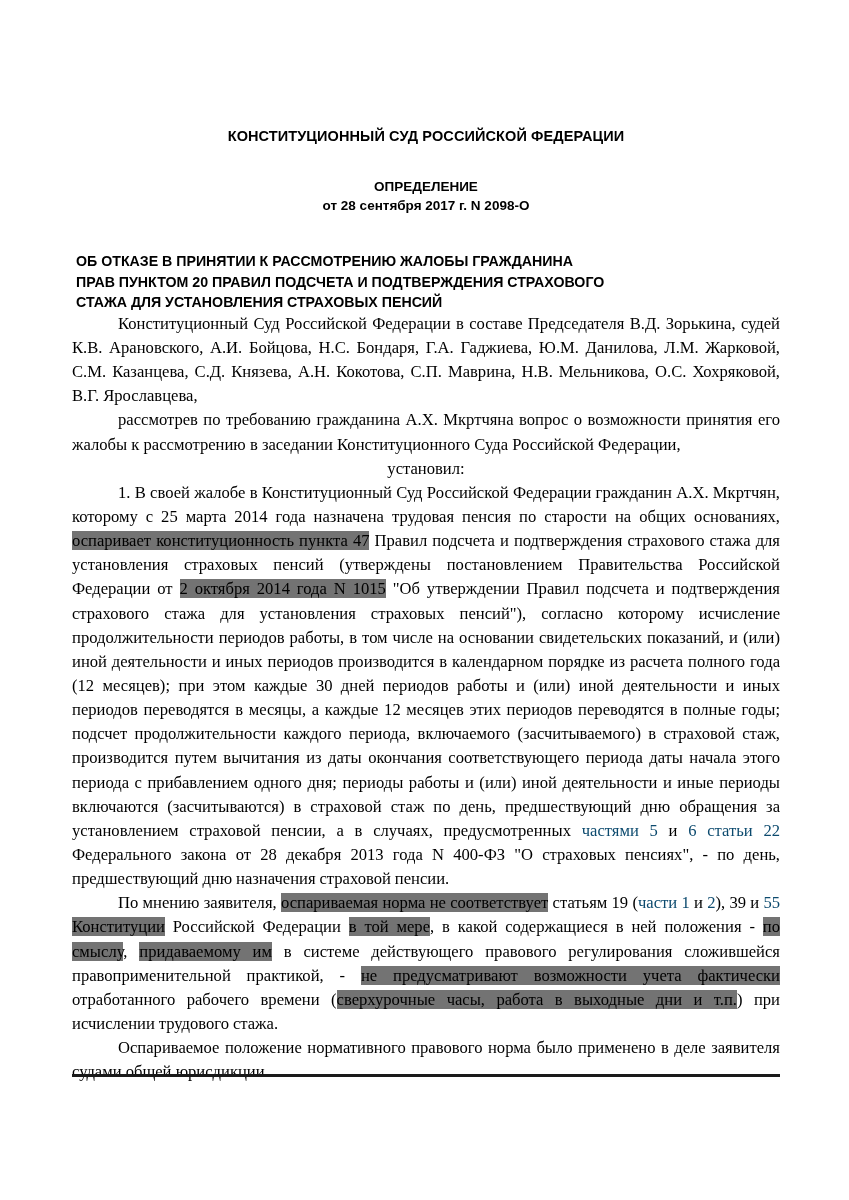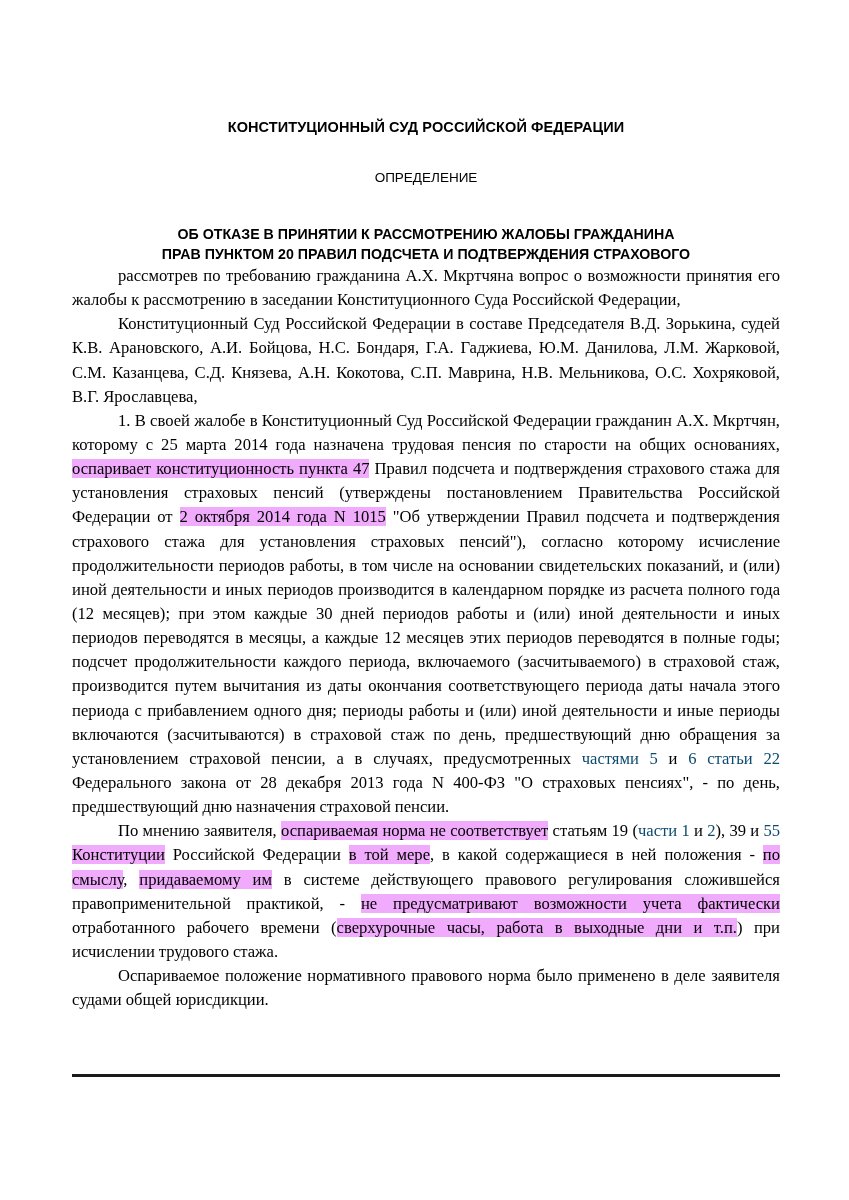--- a/index.html
+++ b/index.html
@@ -20,49 +20,48 @@
     height: 1200px;
     margin: 0 auto;
     background: #ffffff;
     overflow: hidden;
     box-sizing: border-box;
   }
 
   .content {
     position: absolute;
     left: 72px;
-    top: 118px;
+    top: 127px;
     width: 708px;
   }
 
   
   .hdr-main {
     font-family: "Liberation Sans", "DejaVu Sans", sans-serif;
     font-weight: bold;
     font-size: 14.5px;
     text-align: center;
     letter-spacing: 0.1px;
     line-height: 1.25;
     margin: 0;
   }
 
   .hdr-sub {
     font-family: "Liberation Sans", "DejaVu Sans", sans-serif;
-    font-weight: normal;
+    font-weight: bold;
     font-size: 13.5px;
     text-align: center;
     line-height: 1.38;
     margin: 33px 0 0 0;
   }
 
   .hdr-title {
     font-family: "Liberation Sans", "DejaVu Sans", sans-serif;
     font-weight: bold;
     font-size: 14.2px;
-    text-align: center;
     line-height: 1.42;
     margin: 36px 0 0 0;
     padding: 0 4px;
   }
 
   
   p.body {
     font-size: 16.6px;
     line-height: 1.455;
     text-align: justify;
@@ -78,21 +77,21 @@
 
   .centered {
     text-align: center;
     font-size: 16.6px;
     line-height: 1.455;
     margin: 0;
   }
 
   
   .hl {
-    background-color: #f0abfc;
+    background-color: #737373;
     box-decoration-break: clone;
     -webkit-box-decoration-break: clone;
   }
   .lnk {
     color: #0c4a6e;
     text-decoration: none;
     cursor: pointer;
   }
 
   .rule {
@@ -110,31 +109,34 @@
 </head>
 <body>
 
 <div class="page">
   <div class="content">
 
     <div class="hdr-main">КОНСТИТУЦИОННЫЙ СУД РОССИЙСКОЙ ФЕДЕРАЦИИ</div>
 
     <div class="hdr-sub">
       <div>ОПРЕДЕЛЕНИЕ</div>
+      <div>от 28 сентября 2017 г. N 2098-О</div>
     </div>
 
     <div class="hdr-title">
       <div>ОБ ОТКАЗЕ В ПРИНЯТИИ К РАССМОТРЕНИЮ ЖАЛОБЫ ГРАЖДАНИНА</div>
       <div>ПРАВ ПУНКТОМ 20 ПРАВИЛ ПОДСЧЕТА И ПОДТВЕРЖДЕНИЯ СТРАХОВОГО</div>
+      <div>СТАЖА ДЛЯ УСТАНОВЛЕНИЯ СТРАХОВЫХ ПЕНСИЙ</div>
     </div>
+
+    <p class="body para-gap-xl"><span class="indent"></span><span>Конституционный Суд Российской Федерации в составе Председателя В.Д. Зорькина, судей К.В. Арановского, А.И. Бойцова, Н.С. Бондаря, Г.А. Гаджиева, Ю.М. Данилова, Л.М. Жарковой, С.М. Казанцева, С.Д. Князева, А.Н. Кокотова, С.П. Маврина, Н.В. Мельникова, О.С. Хохряковой, В.Г. Ярославцева,</span></p>
 
     <p class="body para-gap-lg"><span class="indent"></span><span>рассмотрев по требованию гражданина А.Х. Мкртчяна вопрос о возможности принятия его жалобы к рассмотрению в заседании Конституционного Суда Российской Федерации,</span></p>
 
-    <p class="body para-gap-xl"><span class="indent"></span><span>Конституционный Суд Российской Федерации в составе Председателя В.Д. Зорькина, судей К.В. Арановского, А.И. Бойцова, Н.С. Бондаря, Г.А. Гаджиева, Ю.М. Данилова, Л.М. Жарковой, С.М. Казанцева, С.Д. Князева, А.Н. Кокотова, С.П. Маврина, Н.В. Мельникова, О.С. Хохряковой, В.Г. Ярославцева,</span></p>
-
+    <p class="centered para-gap-xl">установил:</p>
 
     <p class="body para-gap-xl tight"><span class="indent"></span><span>1. В своей жалобе в Конституционный Суд Российской Федерации гражданин А.Х. Мкртчян, которому с 25 марта 2014 года назначена трудовая пенсия по старости на общих основаниях, </span><span class="hl">оспаривает конституционность пункта 47</span><span> Правил подсчета и подтверждения страхового стажа для установления страховых пенсий (утверждены постановлением Правительства Российской Федерации от </span><span class="hl">2 октября 2014 года N 1015</span><span> "Об утверждении Правил подсчета и подтверждения страхового стажа для установления страховых пенсий"), согласно которому исчисление продолжительности периодов работы, в том числе на основании свидетельских показаний, и (или) иной деятельности и иных периодов производится в календарном порядке из расчета полного года (12 месяцев); при этом каждые 30 дней периодов работы и (или) иной деятельности и иных периодов переводятся в месяцы, а каждые 12 месяцев этих периодов переводятся в полные годы; подсчет продолжительности каждого периода, включаемого (засчитываемого) в страховой стаж, производится путем вычитания из даты окончания соответствующего периода даты начала этого периода с прибавлением одного дня; периоды работы и (или) иной деятельности и иные периоды включаются (засчитываются) в страховой стаж по день, предшествующий дню обращения за установлением страховой пенсии, а в случаях, предусмотренных </span><a class="lnk" href="#">частями 5</a><span> и </span><a class="lnk" href="#">6 статьи 22</a><span> Федерального закона от 28 декабря 2013 года N 400-ФЗ "О страховых пенсиях", - по день, предшествующий дню назначения страховой пенсии.</span></p>
 
     <p class="body para-gap-xl tight"><span class="indent"></span><span>По мнению заявителя, </span><span class="hl">оспариваемая норма не соответствует</span><span> статьям 19 (</span><a class="lnk" href="#">части 1</a><span> и </span><a class="lnk" href="#">2</a><span>), 39 и </span><a class="lnk" href="#">55</a><span> </span><span class="hl">Конституции</span><span> Российской Федерации </span><span class="hl">в той мере</span><span>, в какой содержащиеся в ней положения - </span><span class="hl">по смыслу</span><span>, </span><span class="hl">придаваемому им</span><span> в системе действующего правового регулирования сложившейся правоприменительной практикой, - </span><span class="hl">не предусматривают возможности учета фактически</span><span> отработанного рабочего времени (</span><span class="hl">сверхурочные часы, работа в выходные дни и т.п.</span><span>) при исчислении трудового стажа.</span></p>
 
     <p class="body para-gap-xl"><span class="indent"></span><span>Оспариваемое положение нормативного правового норма было применено в деле заявителя судами общей юрисдикции.</span></p>
 
   </div>
 
   <div class="rule"></div>

